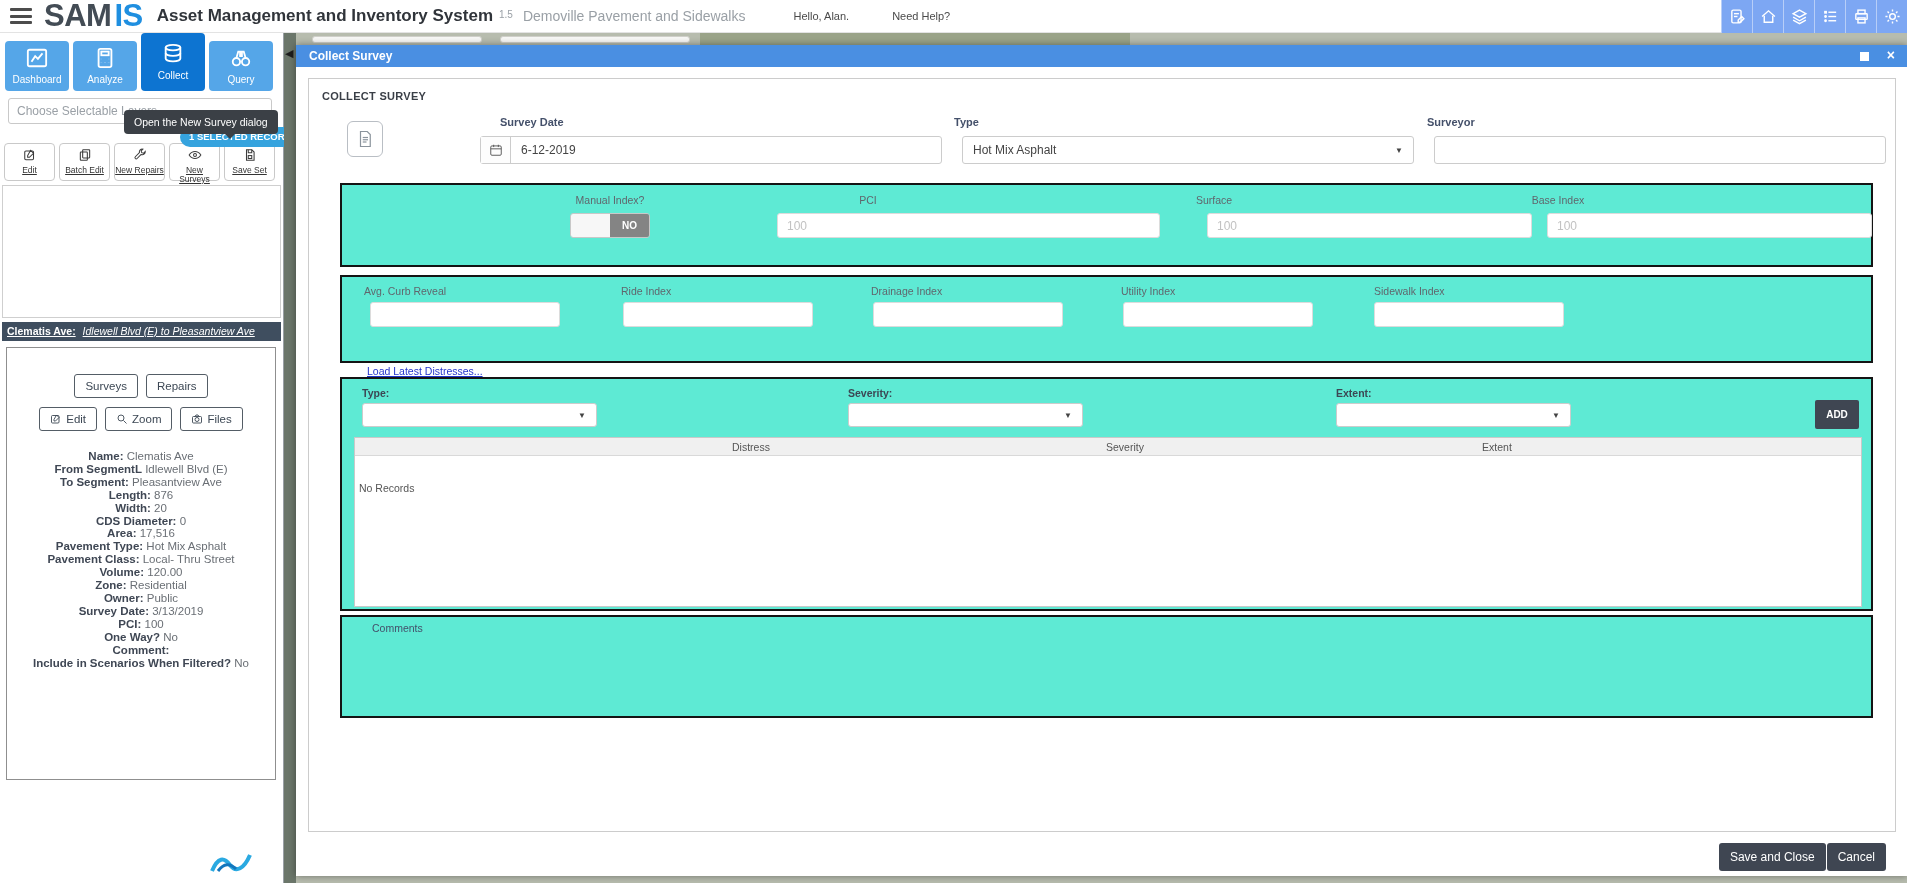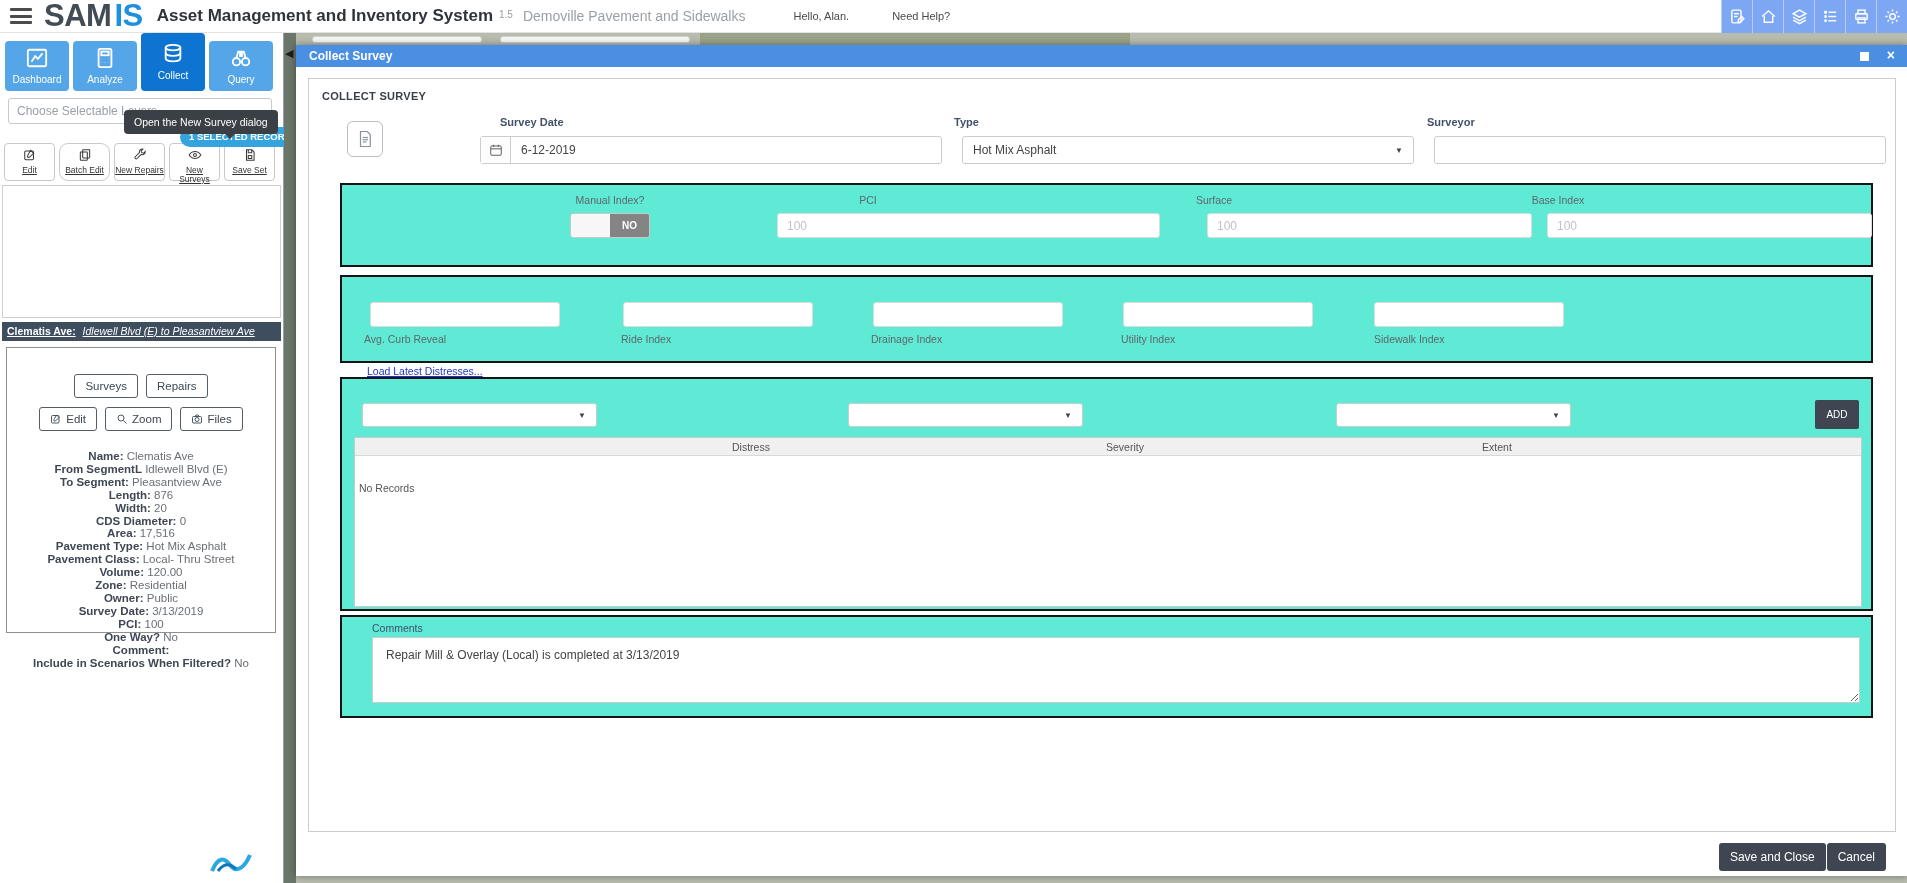--- a/index.html
+++ b/index.html
@@ -42,21 +42,21 @@
   .tooltip { position:absolute; left:124px; top:77px; height:24px; line-height:24px; padding:0 10px; background:#3b4046; color:#fff; font-size:10.5px; border-radius:4px; white-space:nowrap; z-index:5; }
   .tooltip:after { content:""; position:absolute; left:66%; bottom:-5px; border-left:5px solid transparent; border-right:5px solid transparent; border-top:5px solid #3b4046; }
   .tools { position:absolute; left:0; top:110px; width:284px; height:40px; }
   .toolbtn { position:absolute; top:0; width:51px; height:38px; border:1px solid #c9c9c9; border-radius:4px; background:#fff; text-align:center; cursor:pointer; }
   .toolbtn svg { width:14px; height:14px; stroke:#3c3c3c; fill:none; stroke-width:1.8; margin-top:4px; }
   .toolbtn .blabel { font-size:8.5px; color:#333; text-decoration:underline; line-height:9px; }
   .listbox { position:absolute; left:2px; top:152px; width:279px; height:133px; border:1px solid #cfcfcf; background:#fff; }
   .segbar { position:absolute; left:2px; top:289px; width:279px; height:19px; background:#3f4e5f; color:#fff; font-size:10.5px; line-height:19px; padding-left:5px; white-space:nowrap; overflow:hidden; cursor:pointer; }
   .segbar .segname { font-weight:bold; text-decoration:underline; }
   .segbar .segrange { font-style:italic; text-decoration:underline; margin-left:4px; }
-  .infopanel { position:absolute; left:6px; top:314px; width:270px; height:286px; border:1px solid #8f8f8f; background:#fff; }
+  .infopanel { position:absolute; left:6px; top:314px; width:270px; height:433px; border:1px solid #8f8f8f; background:#fff; }
   .prow { position:absolute; left:0; width:100%; display:flex; justify-content:center; gap:8px; }
   .pbtn { height:24px; border:1px solid #545d66; border-radius:3px; background:#fff; color:#3c4754; font-size:11.5px; padding:0 10px; display:flex; align-items:center; gap:4px; cursor:pointer; font-family:"Liberation Sans",sans-serif; }
   .pbtn svg { width:12px; height:12px; stroke:#3c4754; fill:none; stroke-width:1.8; }
   .info-list { position:absolute; left:0; top:102px; width:100%; text-align:center; font-size:11.5px; line-height:12.9px; color:#6a6f75; }
   .info-list b { color:#3f4754; }
   .watermark { position:absolute; left:208px; bottom:4px; }
 
   
   #dialog { position:absolute; left:296px; top:45px; width:1611px; height:831px; background:#fff; box-shadow:0 0 7px rgba(0,0,0,0.4); z-index:25; }
   .titlebar { position:absolute; left:0; top:0; width:100%; height:22px; background:#4a8fe2; color:#fff; font-size:12px; font-weight:bold; line-height:22px; padding-left:13px; }
@@ -68,30 +68,30 @@
   .doc-box svg { width:18px; height:18px; stroke:#8a939c; fill:none; stroke-width:1.6; }
   .flabel { position:absolute; font-size:11px; font-weight:600; color:#44506a; }
   .field { position:absolute; height:28px; border:1px solid #ccc; border-radius:3px; background:#fff; display:flex; align-items:center; font-size:12px; color:#444; }
   .cal { width:30px; height:100%; border-right:1px solid #ccc; display:flex; align-items:center; justify-content:center; background:#fdfdfd; }
   .cal svg { width:14px; height:14px; stroke:#555; fill:none; stroke-width:1.6; }
   .field .fval { padding-left:10px; }
   .caret { position:absolute; right:10px; font-size:8px; color:#444; }
   input.plain { border:1px solid #ccc; border-radius:3px; font-size:12px; color:#444; padding:0 10px; font-family:"Liberation Sans",sans-serif; position:absolute; }
   .blacksec { position:absolute; left:31px; width:1533px; border:2px solid #141414; background:#5eead4; }
   .clabel { position:absolute; top:9px; transform:translateX(-50%); font-size:10.5px; color:#60666d; white-space:nowrap; }
-  .llabel { position:absolute; font-size:10.5px; color:#60666d; white-space:nowrap;margin-top:48px; }
+  .llabel { position:absolute; font-size:10.5px; color:#60666d; white-space:nowrap; }
   .toggle { position:absolute; left:228px; top:28px; width:80px; height:25px; border:1px solid #c8c8c8; border-radius:3px; overflow:hidden; display:flex; cursor:pointer; }
   .toggle .t-off { width:50%; background:#f7f7f7; }
   .toggle .t-on { width:50%; background:#848484; color:#fff; font-size:10px; font-weight:bold; display:flex; align-items:center; justify-content:center; }
   input.idx { position:absolute; top:28px; height:25px; border:1px solid #dcdcdc; border-radius:3px; font-size:12px; padding:0 9px; color:#444; font-family:"Liberation Sans",sans-serif; }
   input.idx::placeholder { color:#c2c2c2; }
   .link { position:absolute; left:58px; top:286px; font-size:10.5px; color:#2233cc; text-decoration:underline; cursor:pointer; }
   .ddl { position:absolute; top:24px; width:235px; height:24px; border:1px solid #ccc; border-radius:3px; background:#fff; cursor:pointer; }
   .ddl .caret { top:7px; }
-  .addbtn { position:absolute; left:1473px; top:21px; width:44px; height:29px; background:#3f4652; color:#fff; font-size:10px; font-weight:normal; border:none; border-radius:2px; cursor:pointer; font-family:"Liberation Sans",sans-serif; }
+  .addbtn { position:absolute; left:1473px; top:21px; width:44px; height:29px; background:#3f4652; color:#fff; font-size:10px; font-weight:bold; border:none; border-radius:2px; cursor:pointer; font-family:"Liberation Sans",sans-serif; }
   .dtable { position:absolute; left:12px; top:58px; width:1508px; height:170px; border:1px solid #c9c9c9; background:#fff; }
   .thead { position:absolute; left:0; top:0; width:100%; height:18px; background:#f0f0f0; border-bottom:1px solid #d9d9d9; }
   .th { position:absolute; top:3px; transform:translateX(-50%); font-size:10.5px; color:#555; }
   .norec { position:absolute; left:4px; top:44px; font-size:10.5px; color:#555; }
   .cmt-label { position:absolute; left:30px; top:5px; font-size:10.5px; color:#44506a; }
   .cmt-area { position:absolute; left:30px; top:20px; width:1488px; height:66px; border:1px solid #ccc; font-size:12px; color:#444; padding:10px 13px; font-family:"Liberation Sans",sans-serif; resize:both; }
   .footer { position:absolute; right:21px; bottom:5px; display:flex; gap:1px; }
   .darkbtn { height:28px; background:#3f4652; color:#fff; border:none; border-radius:3px; font-size:12px; padding:0 11px; cursor:pointer; font-family:"Liberation Sans",sans-serif; }
 </style>
 </head>
@@ -212,21 +212,21 @@
   <div class="tooltip">Open the New Survey dialog</div>
 
   <div class="tools">
     <div class="toolbtn" style="left:4px;">
       <svg viewBox="0 0 24 24">
           <rect x="3" y="5" width="15" height="15" rx="2"></rect>
           <path d="M13 4l5 5-7 7H8v-3z"></path>
         </svg>
       <div class="blabel">Edit</div>
     </div>
-    <div class="toolbtn" style="left:59px;border-radius:9px;">
+    <div class="toolbtn" style="left:59px;">
       <svg viewBox="0 0 24 24">
           <rect x="8" y="3" width="12" height="14" rx="1"></rect>
           <rect x="4" y="7" width="12" height="14" rx="1"></rect>
         </svg>
       <div class="blabel">Batch Edit</div>
     </div>
     <div class="toolbtn" style="left:114px;">
       <svg viewBox="0 0 24 24">
           <path d="M21 6a5 5 0 0 1-7 5l-7 7a2 2 0 0 1-3-3l7-7a5 5 0 0 1 6-6l-3 3 1 3 3 1z"></path>
         </svg>
@@ -407,21 +407,20 @@
           <span class="th" style="left:396px;">Distress</span>
           <span class="th" style="left:770px;">Severity</span>
           <span class="th" style="left:1142px;">Extent</span>
         </div>
         <div class="norec">No Records</div>
       </div>
     </div>
 
     <div class="blacksec" style="top:536px; height:103px;">
       <div class="cmt-label">Comments</div>
-      <textarea class="cmt-area" style="">Repair Mill &amp; Overlay (Local) is completed at 3/13/2019</textarea>
     </div>
   </div>
 
   <div class="footer">
     <button class="darkbtn">Save and Close</button>
     <button class="darkbtn">Cancel</button>
   </div>
 </div>
 
 </body></html>

